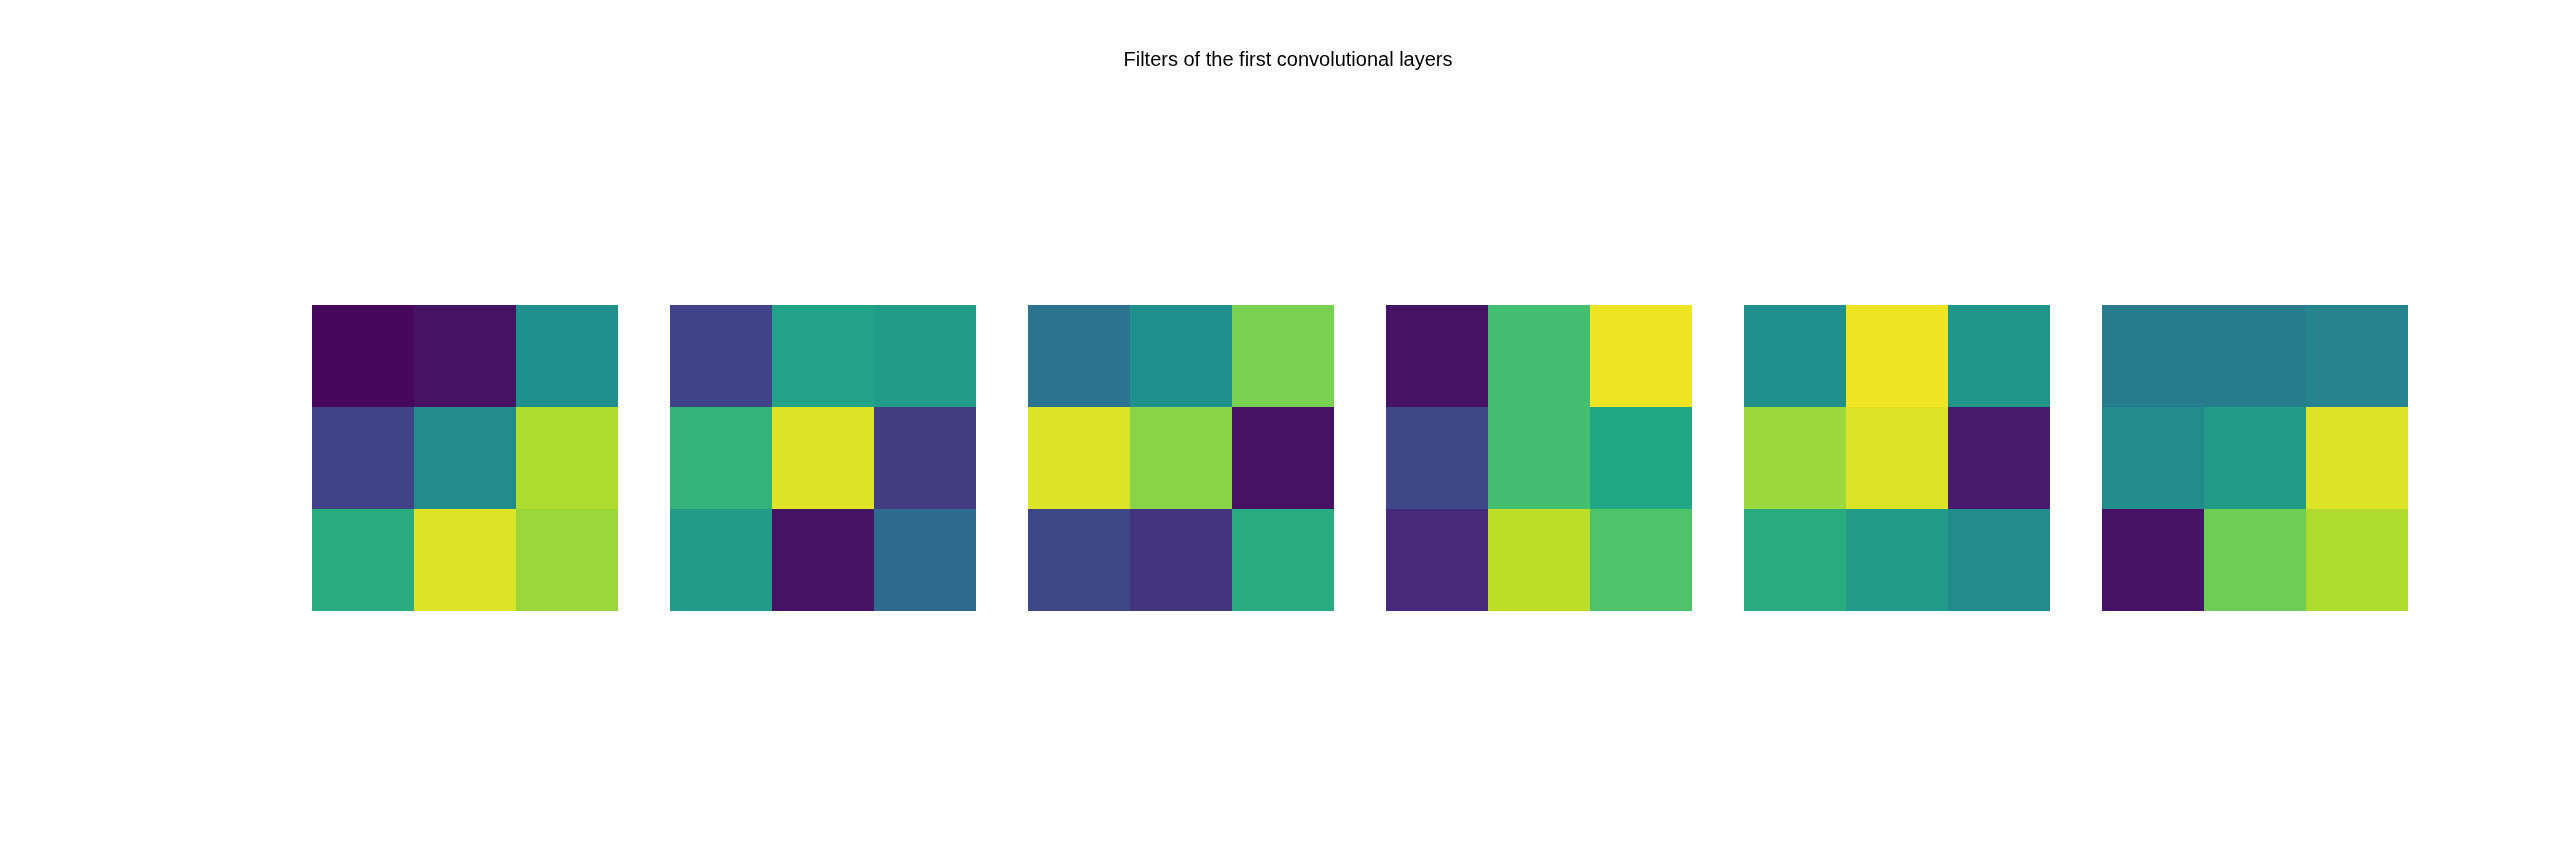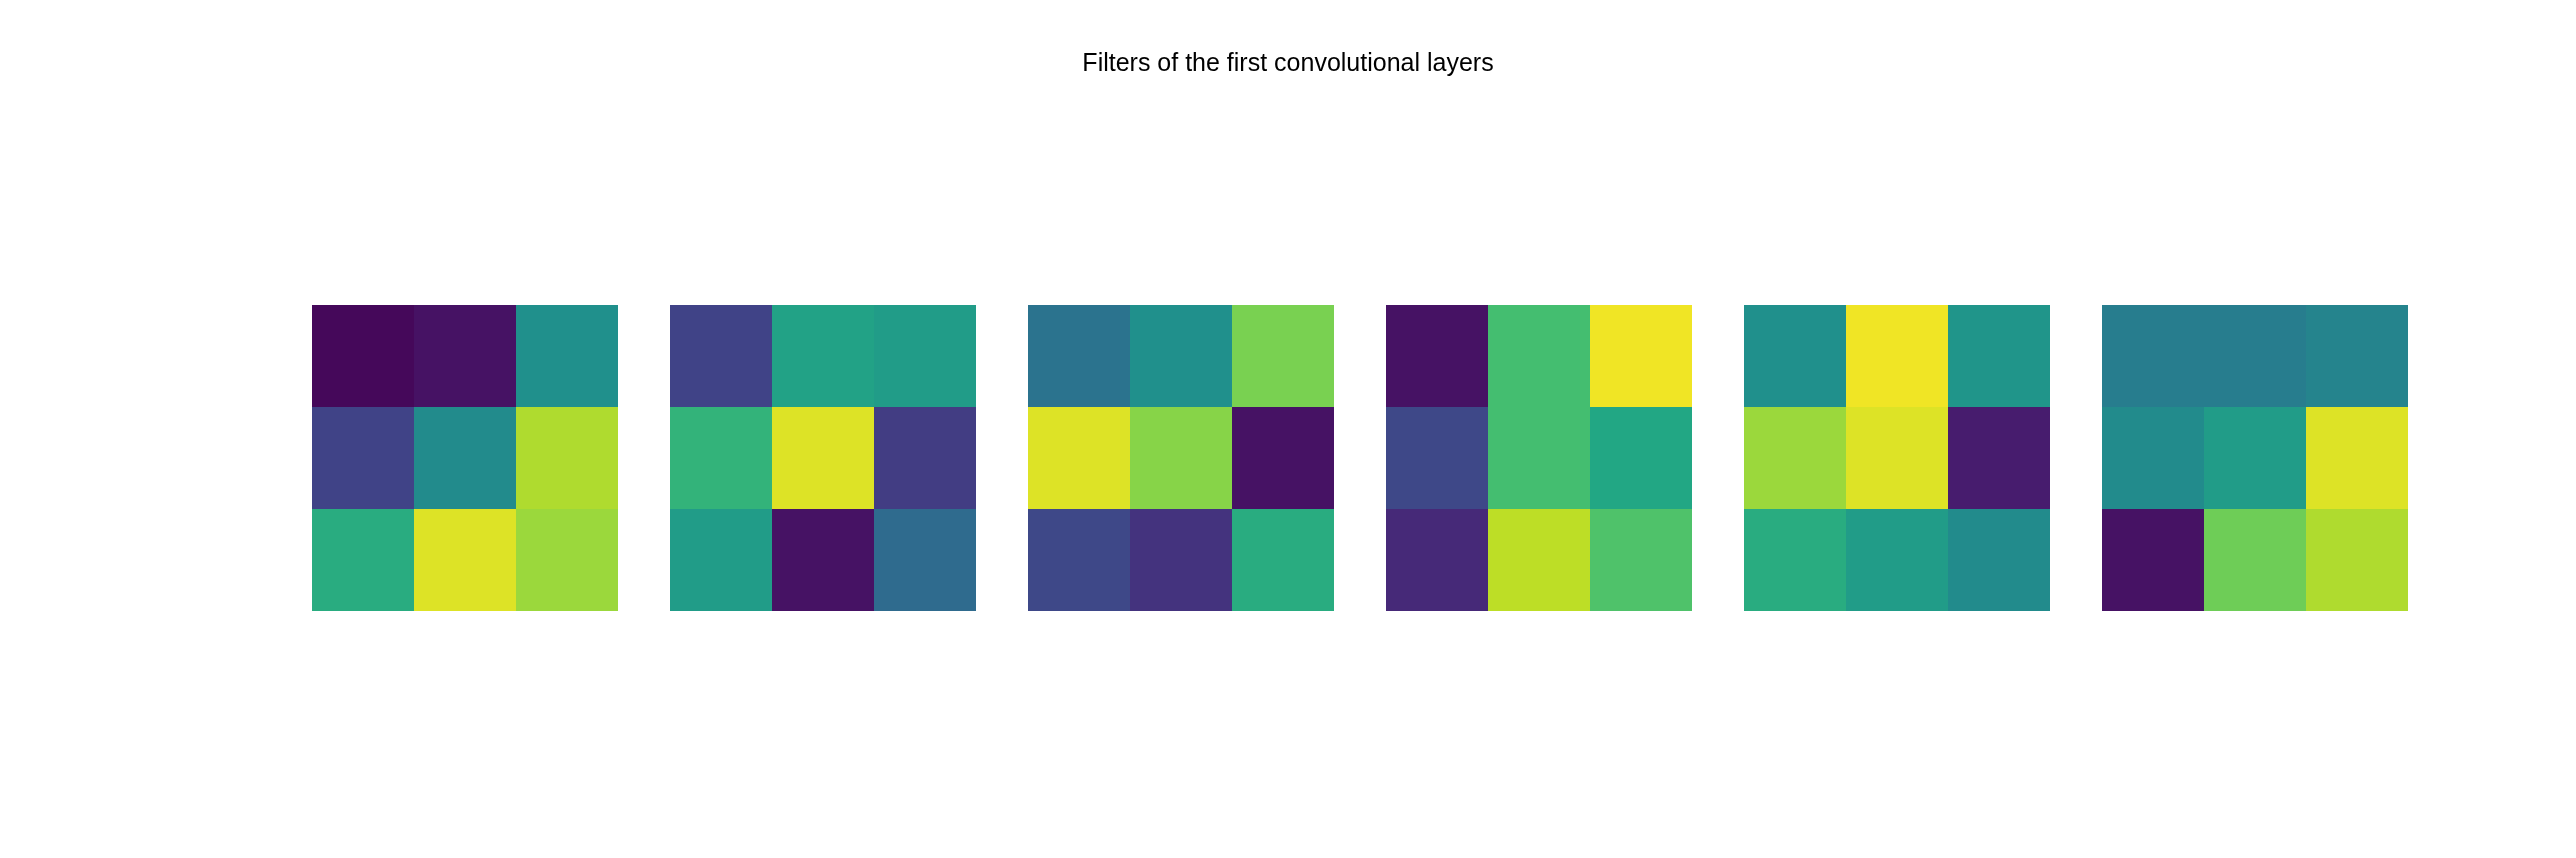--- a/index.html
+++ b/index.html
@@ -13,21 +13,21 @@
       width: 2576px;
       height: 859px;
       position: relative;
     }
     .figure-title {
       position: absolute;
       top: 48px;
       left: 0;
       width: 100%;
       text-align: center;
-      font-size: 25px;
+      font-size: 20px;
       color: #000000;
     }
     .plots-row {
       position: absolute;
       top: 305px;
       left: 312px;
       display: flex;
       gap: 52px;
     }
     .heatmap-panel {

